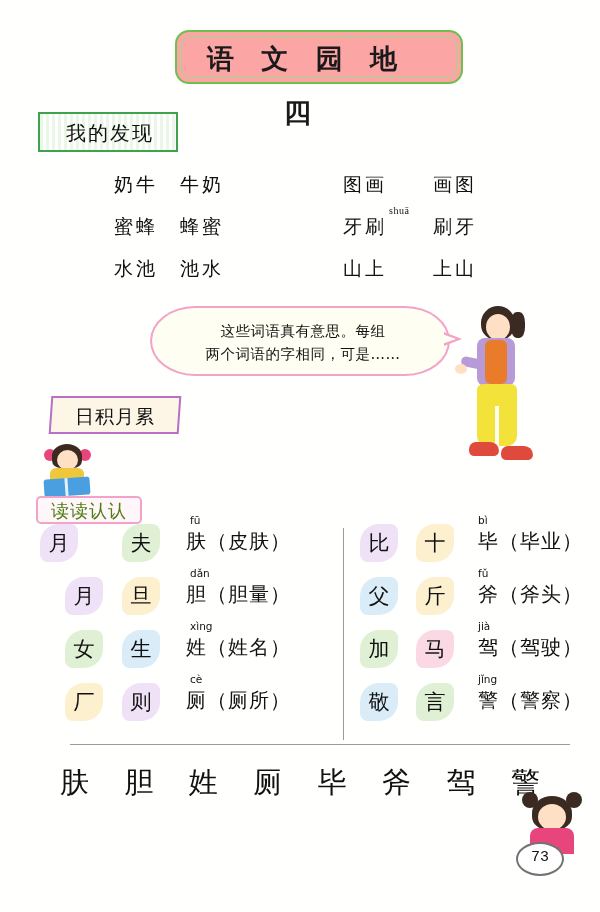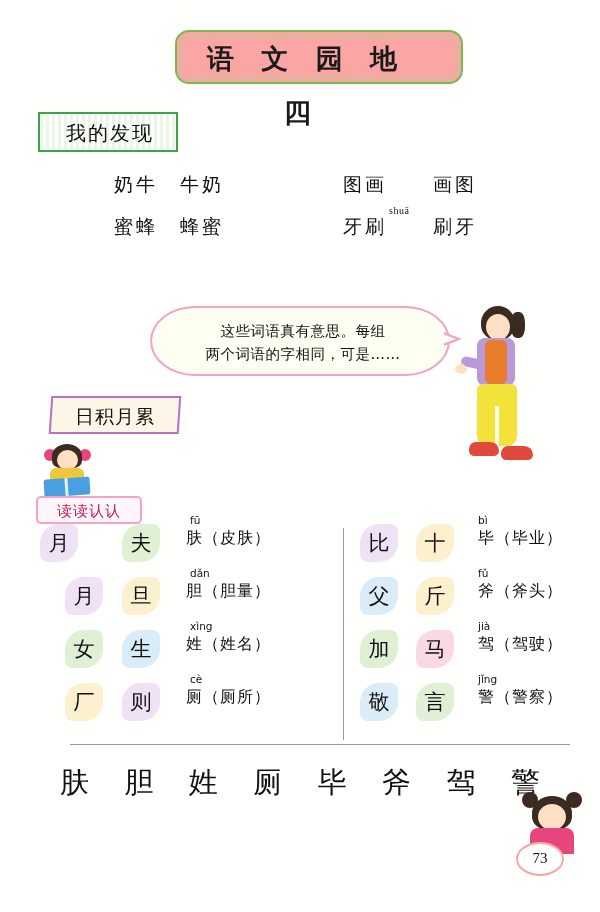--- a/index.html
+++ b/index.html
@@ -183,22 +183,22 @@
     border-radius: 5px;
     background: #fff6fa;
     box-sizing: border-box;
   }
   .label-read .txt {
     position: absolute;
     left: 0; top: 0;
     width: 102px; height: 24px;
     line-height: 26px;
     text-align: center;
-    font-size: 15px;
-    color: #be185d;
+    font-size: 18px;
+    color: #4d7c0f;
     letter-spacing: 1px;
   }
   
   .char-table {
     position: absolute;
     left: 40px;
     top: 520px;
     width: 520px;
     height: 225px;
   }
@@ -237,21 +237,21 @@
   }
   .g-a { left: 25px; }
   .g-b { left: 82px; }
   .flowerish {
     border-radius: 50% 20% 50% 20%;
   }
   .res {
     position: absolute;
     left: 146px;
     top: 8px;
-    font-size: 16px;
+    font-size: 20px;
     color: #111;
     letter-spacing: 1px;
     white-space: nowrap;
   }
   .res-py {
     position: absolute;
     left: 150px;
     top: -6px;
     font-size: 10.5px;
     color: #111;
@@ -278,28 +278,28 @@
     color: #111;
     font-family: "DejaVu Serif", serif;
   }
   
   .page-number {
     position: absolute;
     right: 36px;
     bottom: 36px;
     width: 44px;
     height: 30px;
-    border: 2px solid #fca5a5;
+    border: 2px solid #737373;
     border-radius: 50%;
     background: #ffffff;
     text-align: center;
     line-height: 28px;
     font-size: 15px;
     color: #111;
-    font-family: Liberation Serif, serif;
+    font-family: Liberation Mono, monospace;
   }
   
   .girl-standing {
     position: absolute;
     left: 455px;
     top: 300px;
     width: 95px;
     height: 190px;
   }
   .girl-standing .hair {
@@ -457,20 +457,26 @@
       <div class="cell c2">牛奶</div>
       <div class="cell c3">图画</div>
       <div class="cell c4">画图</div>
     </div>
     <div class="pair-row">
       <div class="cell c1">蜜蜂</div>
       <div class="cell c2">蜂蜜</div>
       <div class="pinyin-top" style="left:255px; top:-9px;">shuā</div>
       <div class="cell c3">牙刷</div>
       <div class="cell c4">刷牙</div>
+    </div>
+    <div class="pair-row">
+      <div class="cell c1">水池</div>
+      <div class="cell c2">池水</div>
+      <div class="cell c3">山上</div>
+      <div class="cell c4">上山</div>
     </div>
   </div>
 
   <div class="bubble">
     <div class="bubble-text" style="top:35px;">两个词语的字相同，可是……</div>
     <div class="bubble-text">这些词语真有意思。每组</div>
   </div>
   <div class="bubble-tail"></div>
 
   <div class="girl-standing">

